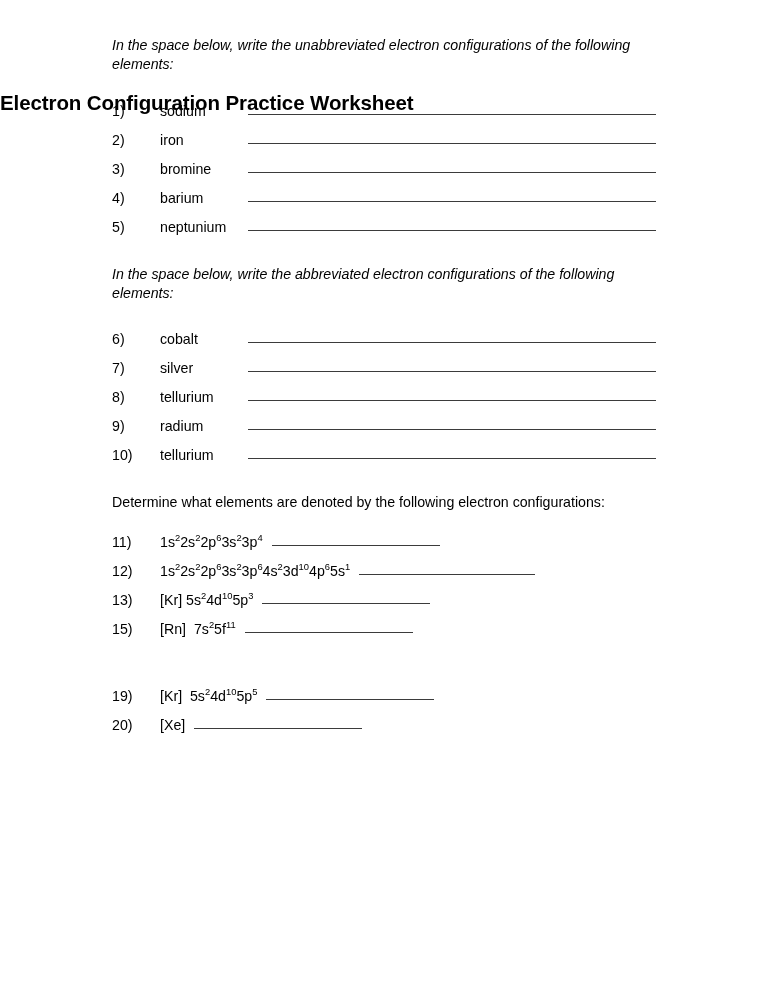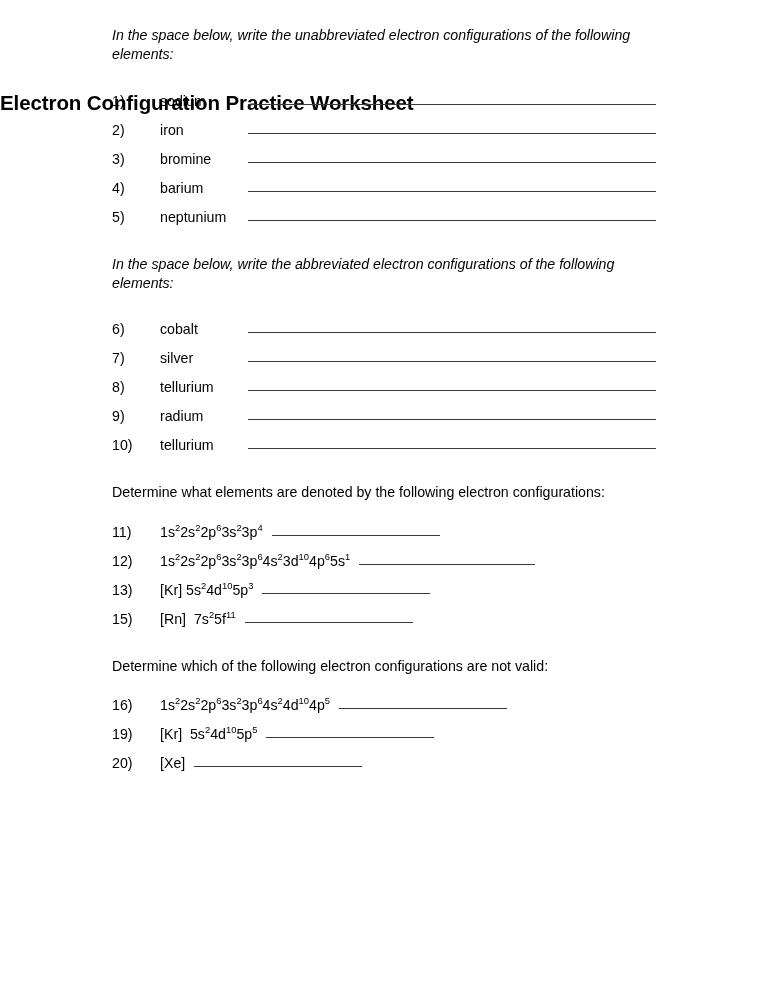--- a/index.html
+++ b/index.html
@@ -16,21 +16,21 @@
     position: relative;
     width: 768px;
     height: 994px;
     background: #ffffff;
     box-sizing: border-box;
     overflow: hidden;
   }
   .content {
     position: absolute;
     left: 112px;
-    top: 0;
+    top: 10px;
     width: 544px;
   }
 
   
   .worksheet-title {
     font-size: 20.5px;
     font-weight: bold;
     letter-spacing: -0.1px;
     margin: 0;
     padding-top: 92px;
@@ -216,30 +216,24 @@
       </li>
       <li class="q-row config">
         <span class="q-num">15)</span>
         <span class="q-label">[Rn]&nbsp; 7s<sup>2</sup>5f<sup>11</sup></span>
         <span class="blank w-short"></span>
       </li>
     </ul>
 
     <div class="spacer-lg"></div>
 
-    <p class="instruction plain">Determine which of the following electron configurations are not valid:</p>
 
     <div class="spacer-sm"></div>
 
     <ul class="q-list">
-      <li class="q-row config">
-        <span class="q-num">16)</span>
-        <span class="q-label">1s<sup>2</sup>2s<sup>2</sup>2p<sup>6</sup>3s<sup>2</sup>3p<sup>6</sup>4s<sup>2</sup>4d<sup>10</sup>4p<sup>5</sup></span>
-        <span class="blank w-short"></span>
-      </li>
       <li class="q-row config">
         <span class="q-num">19)</span>
         <span class="q-label">[Kr]&nbsp; 5s<sup>2</sup>4d<sup>10</sup>5p<sup>5</sup></span>
         <span class="blank w-short"></span>
       </li>
       <li class="q-row config">
         <span class="q-num">20)</span>
         <span class="q-label">[Xe]</span>
         <span class="blank w-short"></span>
       </li>

